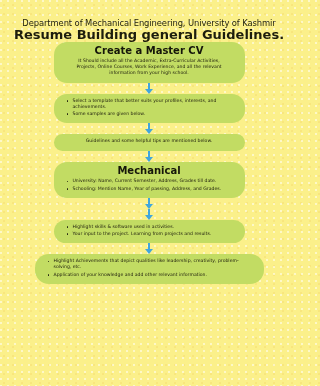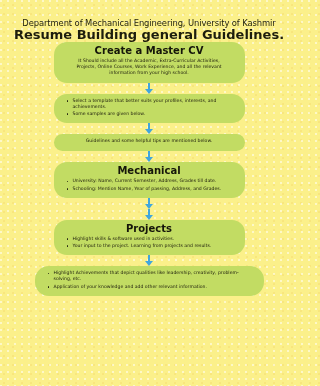--- a/index.html
+++ b/index.html
@@ -193,21 +193,20 @@
           <div class="head"></div>
         </div>
       </div>
       <div class="connector">
         <div class="arrow">
           <div class="shaft"></div>
           <div class="head"></div>
         </div>
       </div>
       <div class="node standard">
-        <div class="node-title">Projects</div>
         <div class="node-body">
           <ul class="bullets">
             <li>Highlight skills &amp; software used in activities.</li>
             <li>Your input to the project. Learning from projects and results.</li>
           </ul>
         </div>
       </div>
       <div class="connector">
         <div class="arrow">
           <div class="shaft"></div>

